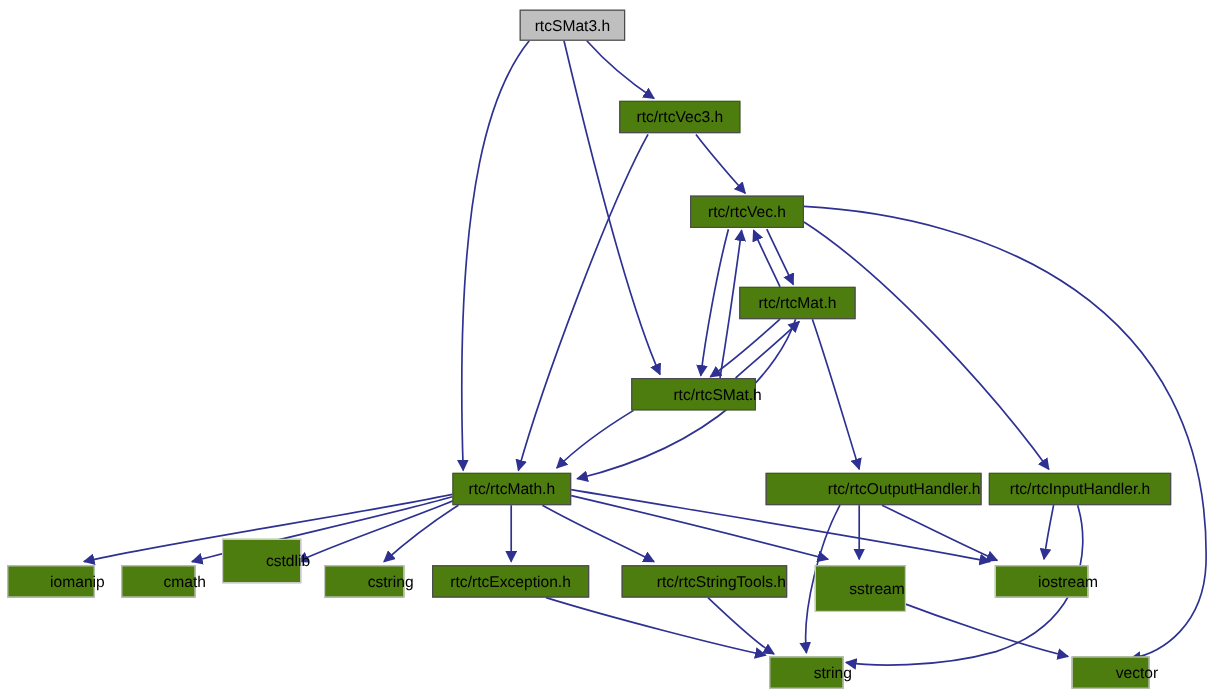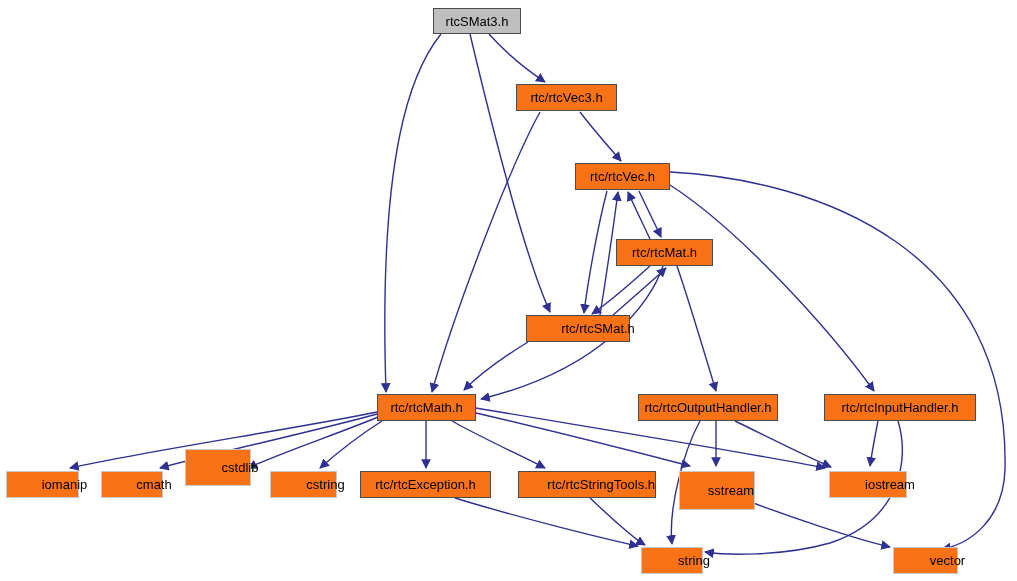--- a/index.html
+++ b/index.html
@@ -3,21 +3,21 @@
 <meta charset="utf-8">
 <style>
   html,body{margin:0;padding:0;background:#ffffff;}
   body{width:1017px;height:581px;overflow:hidden;
        font-family:"Liberation Sans", sans-serif;}
   #graph-root{position:relative;width:1017px;height:581px;}
   svg.edges{position:absolute;left:0;top:0;width:1017px;height:581px;}
   .node{position:absolute;box-sizing:border-box;display:flex;
         align-items:center;justify-content:center;
         font-size:13px;color:#000000;white-space:nowrap;
-        background:#f97316;}
+        background:#4d7c0f;}
   .node.lib{border:1px solid #c8c8c8;padding-left:44px;}
   .node.hdr{border:1px solid #4c4c4c;}
   .node.root{border:1px solid #4c4c4c;background:#bfbfbf;}
   .node span{pointer-events:none;}
 </style>
 </head>
 <body>
 
 <div id="graph-root">
   <svg class="edges" viewBox="0 0 1017 581">
@@ -73,21 +73,21 @@
       </div>
       <div class="node hdr" style="left: 616px; top: 239px; width: 97px; height: 27px;">
         <span>rtc/rtcMat.h</span>
       </div>
       <div class="node hdr" style="left: 526px; top: 315px; width: 104px; height: 27px; padding-left: 40px;">
         <span>rtc/rtcSMat.h</span>
       </div>
       <div class="node hdr" style="left: 377px; top: 394px; width: 99px; height: 27px; justify-content: center;">
         <span>rtc/rtcMath.h</span>
       </div>
-      <div class="node hdr" style="left: 638px; top: 394px; width: 140px; height: 27px;">
+      <div class="node hdr" style="left: 638px; top: 394px; width: 180px; height: 27px; justify-content: flex-end;">
         <span>rtc/rtcOutputHandler.h</span>
       </div>
       <div class="node hdr" style="left: 824px; top: 394px; width: 152px; height: 27px;">
         <span>rtc/rtcInputHandler.h</span>
       </div>
       <div class="node lib" style="left: 6px; top: 471px; width: 73px; height: 27px;">
         <span>iomanip</span>
       </div>
       <div class="node lib" style="left: 101px; top: 471px; width: 62px; height: 27px;">
         <span>cmath</span>

